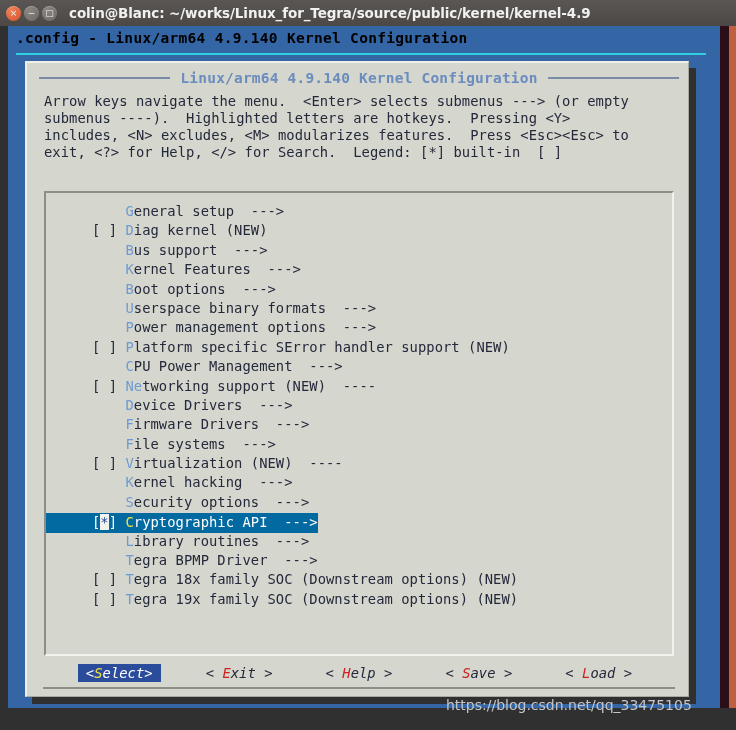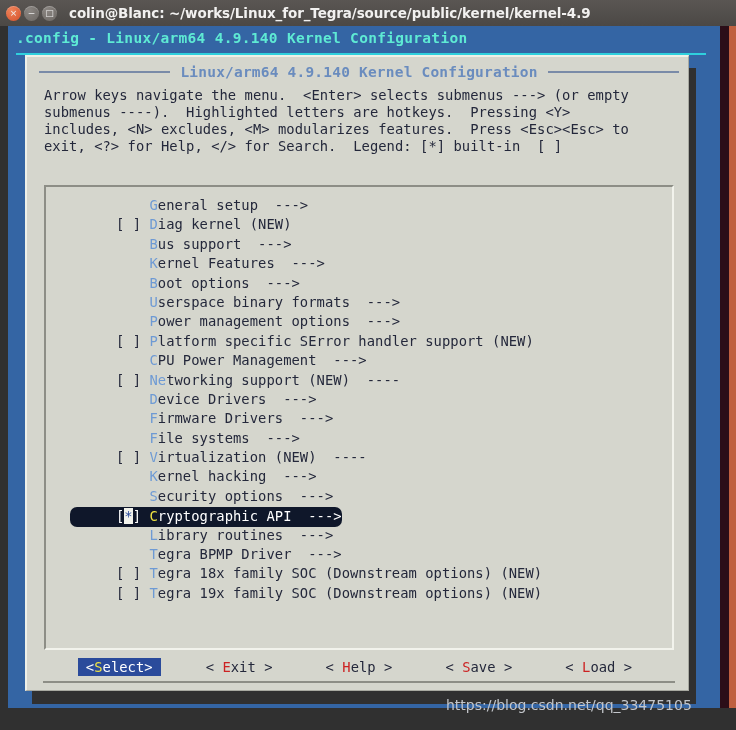--- a/index.html
+++ b/index.html
@@ -94,21 +94,21 @@
     position: absolute;
     left: 0; top: 708px;
     width: 736px; height: 22px;
     background: #303030;
   }
 
   
   #cfghead {
     position: absolute;
     left: 8px; top: 4px;
-    color: #5eead4;
+    color: #000000;
     font-size: 14.5px;
     font-weight: bold;
     letter-spacing: 0.3px;
     white-space: nowrap;
   }
   #cfgrule {
     position: absolute;
     left: 8px; top: 27px;
     width: 690px;
     height: 2px;
@@ -119,21 +119,21 @@
   #dlgshadow {
     position: absolute;
     left: 24px; top: 42px;
     width: 664px; height: 636px;
     background: #303030;
   }
 
   
   #dialog {
     position: absolute;
-    left: 17px; top: 29px;
+    left: 17px; top: 35px;
     width: 664px;
     height: 636px;
     background: #d5d6cd;
     box-sizing: border-box;
     border-top: 2px solid #eef0e8;
     border-left: 2px solid #eef0e8;
     border-right: 1px solid #a8a9a0;
     border-bottom: 1px solid #a8a9a0;
   }
 
@@ -182,39 +182,37 @@
     box-sizing: border-box;
     background: #d5d6cd;
     border-top: 2px solid #8d8e86;
     border-left: 2px solid #8d8e86;
     border-right: 2px solid #f2f3ec;
     border-bottom: 2px solid #f2f3ec;
     overflow: hidden;
   }
   #menulist {
     padding: 9px 0 0 0;
-    margin-left: 24px;
   }
   .row {
     height: 19.4px;
     line-height: 19.4px;
     font-size: 13.8px;
     white-space: pre;
     color: #24283b;
     padding-left: 46px;
     letter-spacing: 0.05px;
   }
   .row .hk { color: #6e9ad4; }
   .row.sel {
-    background: #0f172a;
+    background: #0369a1;
     color: #ffffff;
     display: inline-block;
     padding-left: 46px;
     padding-right: 0;
-    border-radius: 7px;
   }
   .rowwrap { height: 19.4px; }
   .row.sel .hk { color: #f0e442; }
   .row.sel .star {
     background: #f2f3ec;
     color: #2b4b9b;
   }
 
   
   #btnbar {
@@ -223,20 +221,21 @@
     width: 664px;
     text-align: center;
     font-size: 13.8px;
     white-space: pre;
     letter-spacing: 0.05px;
   }
   .btn {
     display: inline-block;
     color: #24283b;
     padding: 1px 8px;
+    font-style: italic;
   }
   .btn .hk { color: #cc2222; }
   .btn.active {
     background: #2b4b9b;
     color: #ffffff;
   }
   .btn.active .hk { color: #f0e442; }
   .btngap { display: inline-block; width: 37px; }
 
   #btnrule {

